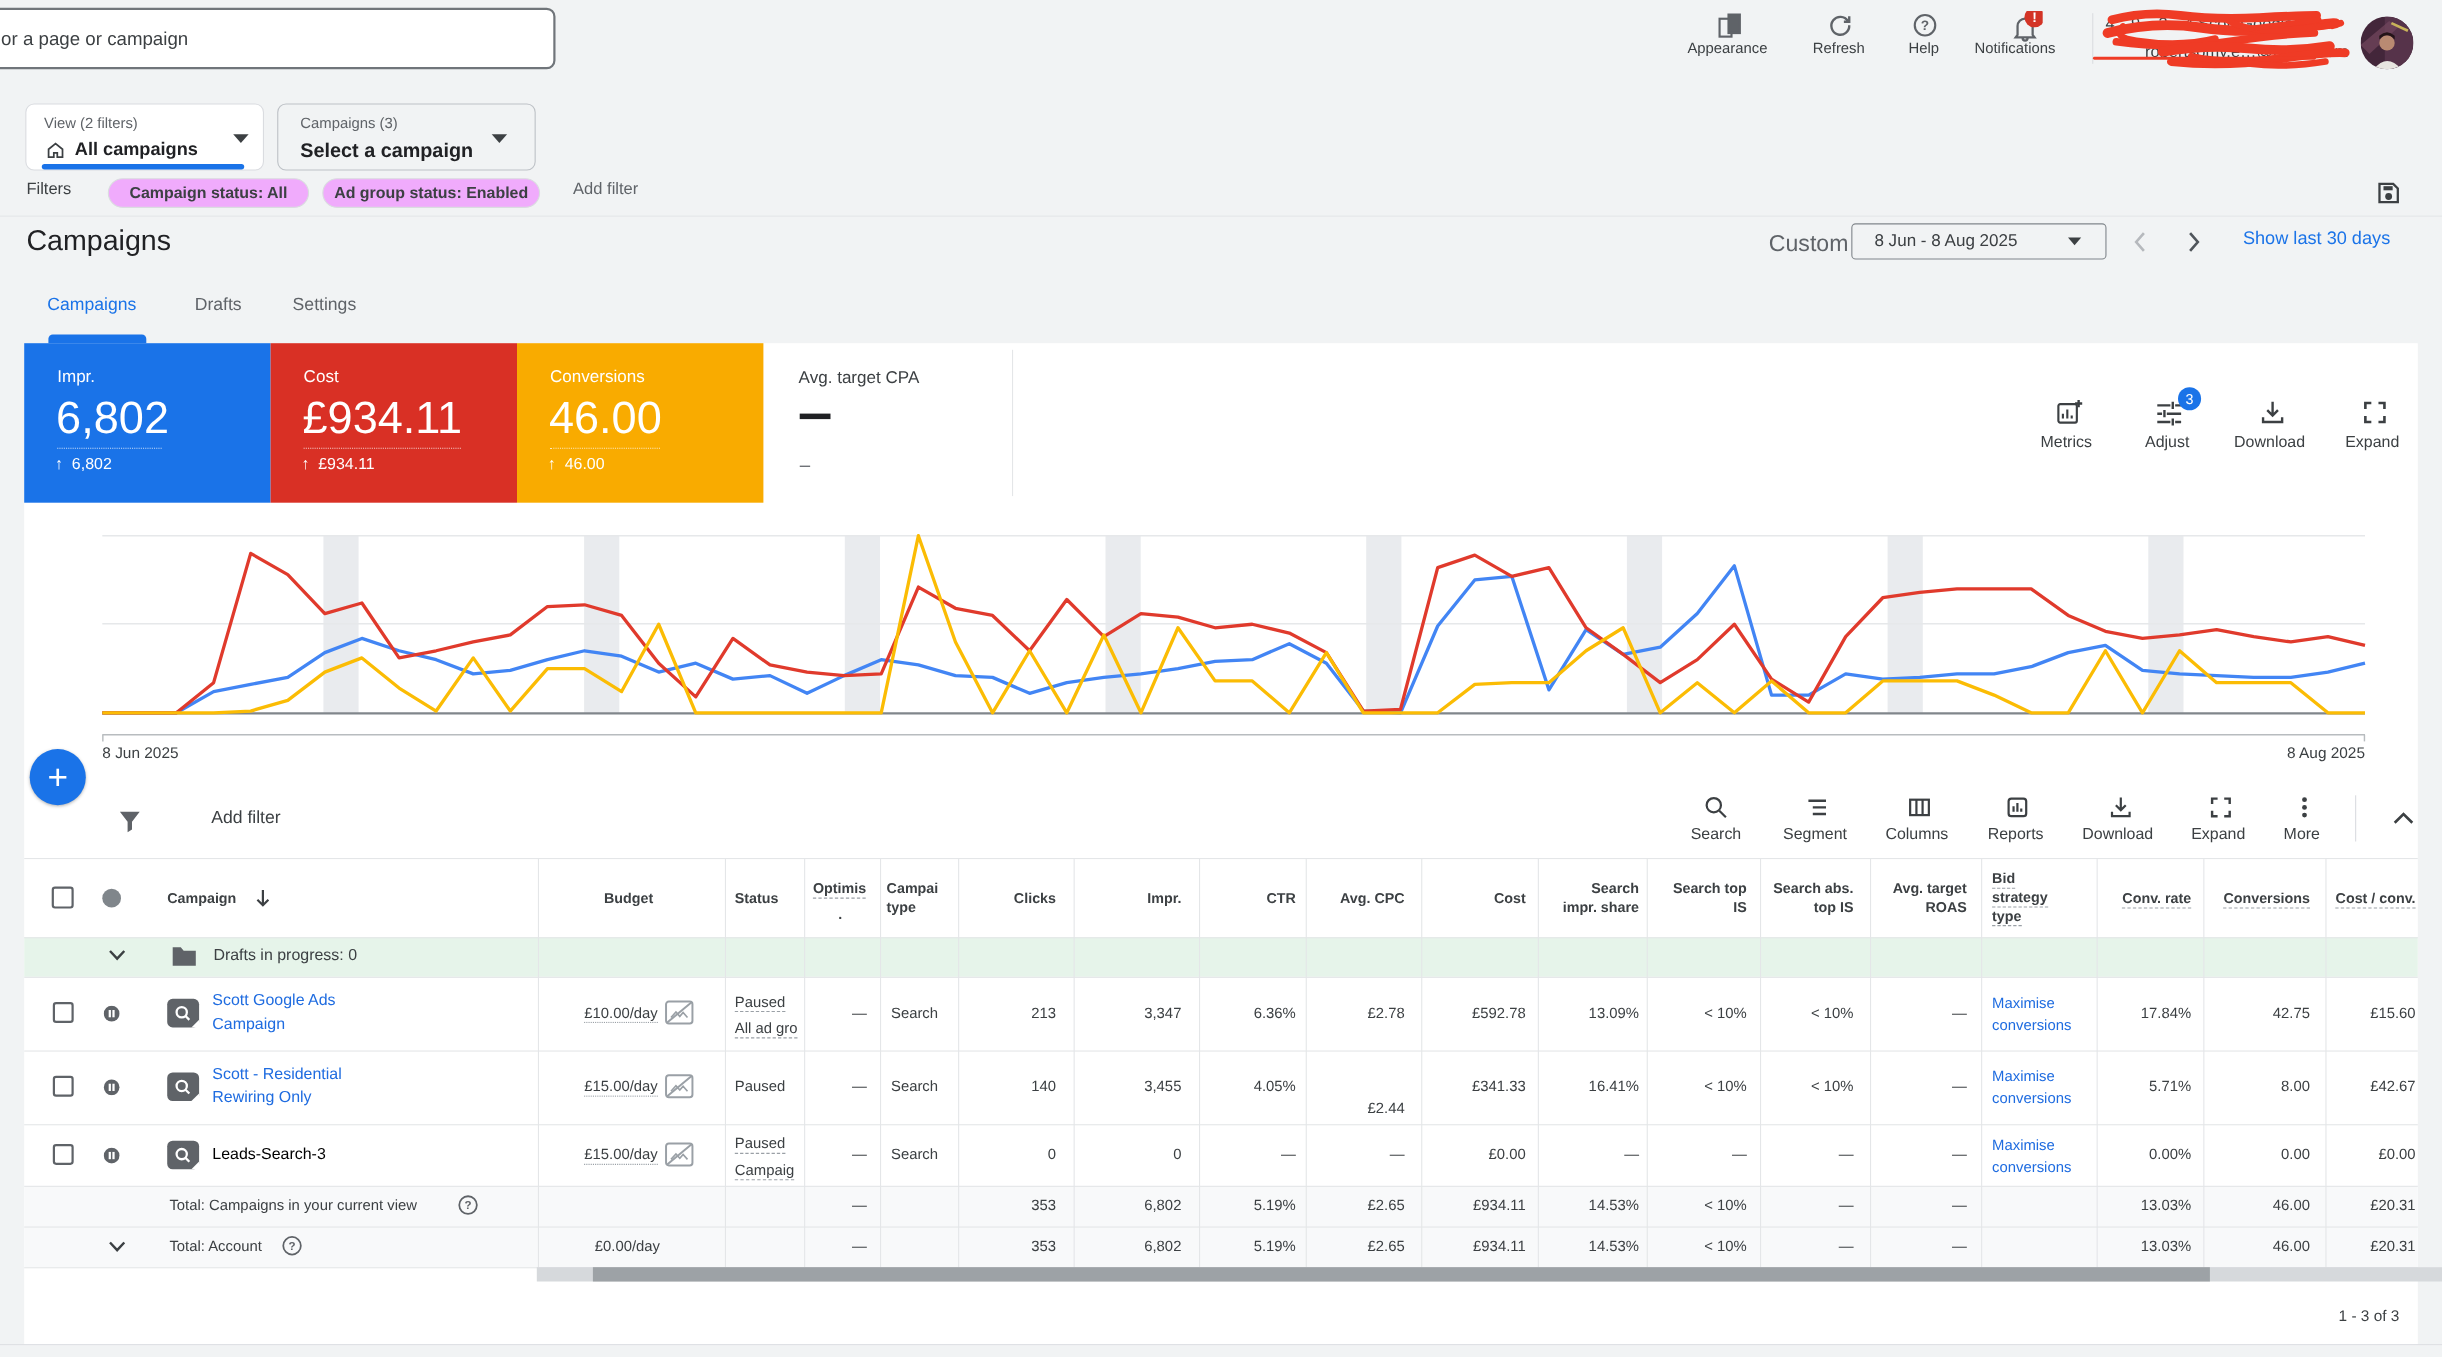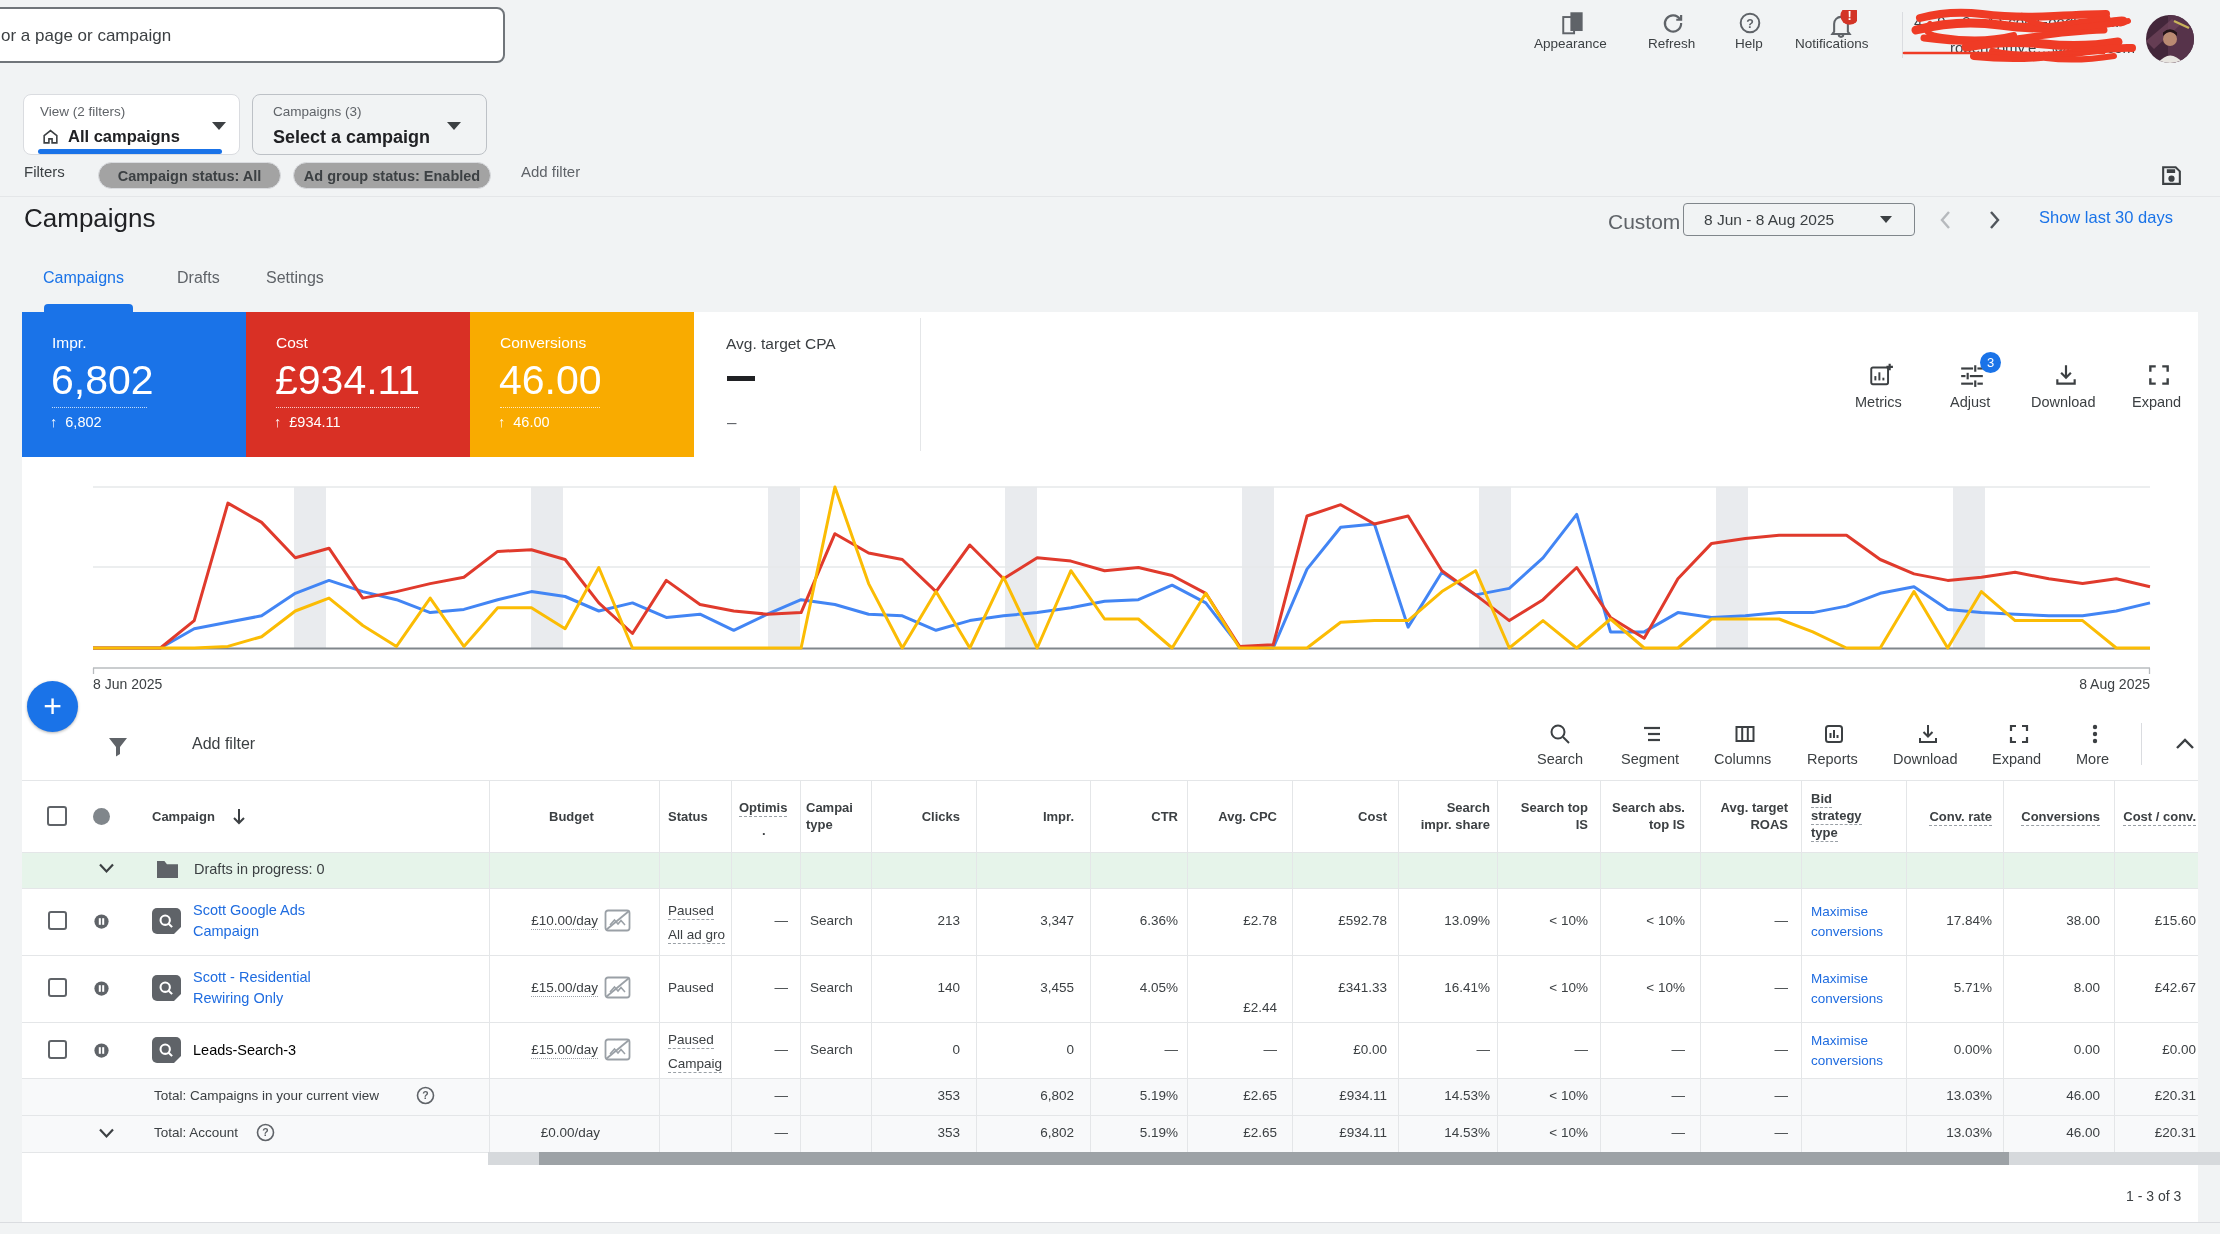--- a/index.html
+++ b/index.html
@@ -2,21 +2,21 @@
 <html><head><meta charset="utf-8"><style>
 *{margin:0;padding:0;box-sizing:border-box}
 html,body{width:2220px;height:1234px;background:#f1f3f4;font-family:"Liberation Sans",sans-serif;position:relative;overflow:hidden}
 .a{position:absolute;white-space:nowrap}
 .g6{color:#5f6368}.g4{color:#3c4043}.g2{color:#202124}
 .vline{position:absolute;width:1px;background:#e4e6e8}
 .hline{position:absolute;height:1px;background:#e4e6e8}
 .num{position:absolute;font-size:13.5px;color:#3c4043;text-align:right;white-space:nowrap}
 .hdr{position:absolute;font-size:13px;font-weight:700;color:#3c4043;text-align:right;white-space:nowrap;line-height:17px}
 .du{border-bottom:1.5px dashed #9aa0a6;padding-bottom:1px}
-.chip{position:absolute;border:1.5px solid #dadce0;border-radius:18px;color:#3c4043;font-size:14.5px;font-weight:700;display:flex;align-items:center;justify-content:center;background:#a3a3a3}
+.chip{position:absolute;border:1.5px solid #dadce0;border-radius:18px;color:#3c4043;font-size:14.5px;font-weight:700;display:flex;align-items:center;justify-content:center;background:#f0abfc}
 .ic{position:absolute;line-height:0}
 </style></head><body>
 <div class="a" style="left:22px;top:312px;width:2176px;height:910px;background:#fff"></div>
 <div class="a" style="left:-20px;top:7px;width:525px;height:56px;background:#fff;border:2px solid #70757a;border-radius:8px"></div>
 <div class="a g4" style="left:1px;top:26px;font-size:17px">or a page or campaign</div>
 <div class="ic" style="left:1560px;top:10px"><svg width="26" height="26" viewBox="0 0 24 24" fill="none" stroke="#5f6368" stroke-width="1.8">
       <rect x="3" y="6.5" width="10" height="15"></rect>
       <rect x="10.5" y="3" width="9.5" height="15.5" fill="#5f6368"></rect>
     </svg></div>
 <div class="a g4" style="left:1534px;top:36px;font-size:13.5px">Appearance</div>
@@ -313,21 +313,21 @@
 <div class="num" style="right:1146px;top:913px">3,347</div>
 <div class="num" style="right:1042px;top:913px">6.36%</div>
 <div class="num" style="right:943px;top:913px">£2.78</div>
 <div class="num" style="right:833px;top:913px">£592.78</div>
 <div class="num" style="right:730px;top:913px">13.09%</div>
 <div class="num" style="right:632px;top:913px">&lt; 10%</div>
 <div class="num" style="right:535px;top:913px">&lt; 10%</div>
 <div class="num" style="right:432px;top:913px">—</div>
 <div class="a" style="left:1811px;top:902px;font-size:13.5px;color:#1f6ce0;line-height:20px">Maximise<br>conversions</div>
 <div class="num" style="right:228px;top:913px">17.84%</div>
-<div class="num" style="right:120px;top:913px">38.00</div>
+<div class="num" style="right:120px;top:913px">42.75</div>
 <div class="num" style="right:24px;top:913px">£15.60</div>
 <div class="a" style="left:48px;top:978px;width:19px;height:19px;border:2px solid #5f6368;border-radius:3px"></div>
 <div class="ic" style="left:94px;top:981px"><svg width="15" height="15" viewBox="0 0 20 20">
       <circle cx="10" cy="10" r="9.5" fill="#5f6368"></circle>
       <rect x="6.4" y="5.6" width="2.7" height="8.8" fill="#fff"></rect>
       <rect x="10.9" y="5.6" width="2.7" height="8.8" fill="#fff"></rect>
     </svg></div>
 <div class="a" style="left:152px;top:975px;width:29px;height:26px">
     <div class="a" style="width:29px;height:26px;background:#5f6368;border-radius:5px"></div>
     <svg class="ic" style="left:5px;top:4px" width="19" height="19" viewBox="0 0 22 22" fill="none" stroke="#fff" stroke-width="2.4">

